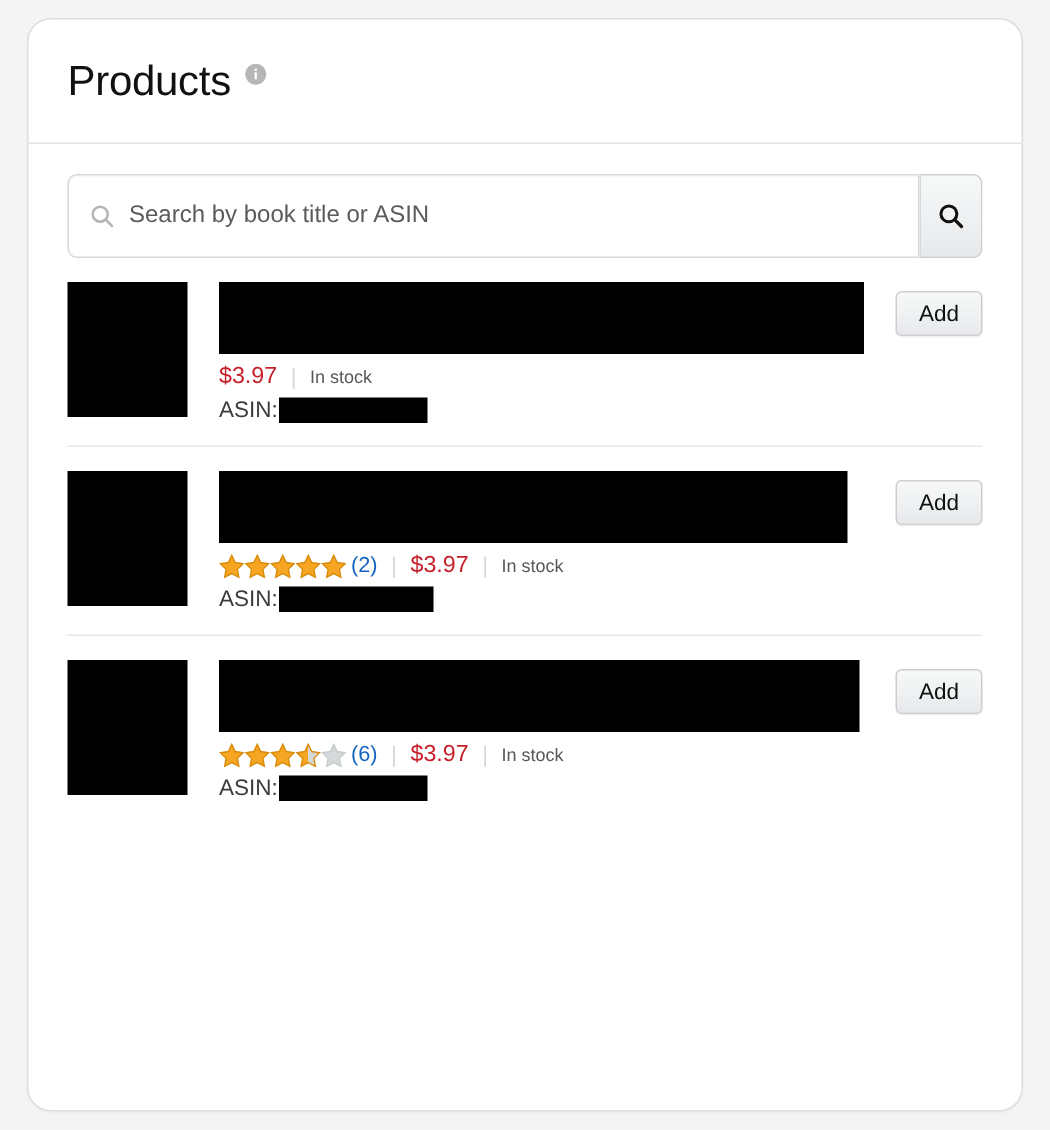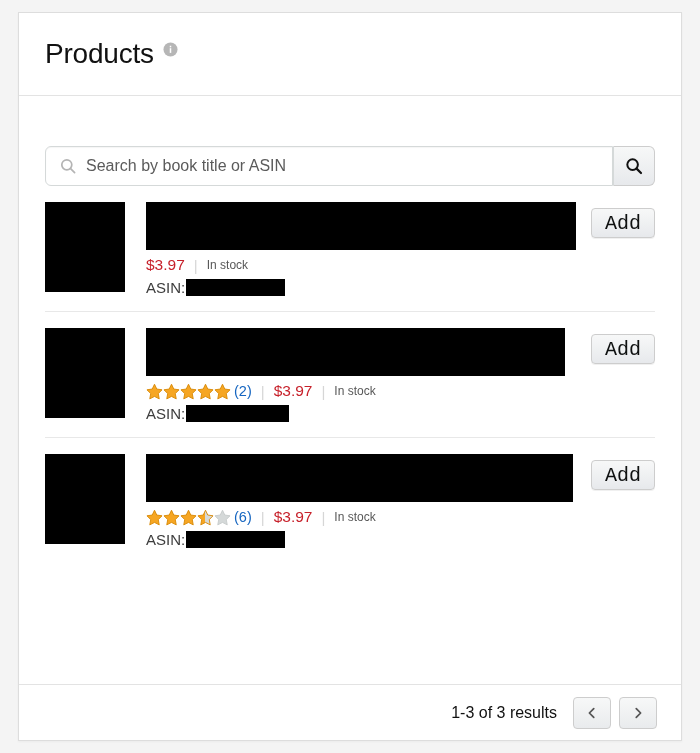--- a/index.html
+++ b/index.html
@@ -16,21 +16,21 @@
   }
 
   .card {
     position: absolute;
     left: 18px;
     top: 12px;
     width: 664px;
     height: 729px;
     background: #ffffff;
     border: 1px solid #dddddd;
-    border-radius: 0;
+    border-radius: 16px;
     box-sizing: border-box;
     box-shadow: 0 1px 2px rgba(0,0,0,0.04);
     overflow: hidden;
   }
 
   
   .card-header {
     height: 83px;
     box-sizing: border-box;
     border-bottom: 1px solid #e3e3e3;
@@ -55,22 +55,21 @@
   }
   .info-icon svg { display: block; }
 
   
   .search-section {
     padding: 20px 26px 0 26px;
   }
   .search-row {
     display: flex;
     align-items: stretch;
-    height: 40px;
-    margin-top: 30px;
+    height: 56px;
   }
   .search-input-wrap {
     flex: 1 1 auto;
     position: relative;
     background: #ffffff;
     border: 1px solid #d5d9d9;
     border-radius: 6px 0 0 6px;
     box-sizing: border-box;
     display: flex;
     align-items: center;
@@ -196,22 +195,22 @@
 
   .add-cell {
     flex: 0 0 auto;
     padding-left: 16px;
     padding-top: 6px;
   }
   .add-button {
     min-width: 58px;
     height: 30px;
     padding: 0 13px;
-    font-family: Liberation Mono, monospace;
-    font-size: 20px;
+    font-family: Liberation Sans, sans-serif;
+    font-size: 15px;
     color: #0f1111;
     background: linear-gradient(180deg, #f7f8f8 0%, #e7e9ec 100%);
     border: 1px solid #cdcdcd;
     border-radius: 4px;
     cursor: pointer;
     box-shadow: 0 1px 0 rgba(0,0,0,0.06);
   }
 
   
   .card-footer {
@@ -377,33 +376,14 @@
           </div>
           <div class="asin-line">
             <span class="asin-label">ASIN:</span>
             <span class="asin-redaction" style="width:99px;"></span>
           </div>
         </div>
         <div class="add-cell"><button class="add-button">Add</button></div>
       </div>
     </div>
 
-  <div class="card-footer">
-    <span class="results-count">1-3 of 3 results</span>
-    <div class="pager">
-      <button class="pager-button">
-        <span>
-          <svg viewBox="0 0 16 16" width="14" height="14" aria-hidden="true">
-            <polyline points="10,3 5,8 10,13" fill="none" stroke="#555555" stroke-width="2" stroke-linecap="round" stroke-linejoin="round"></polyline>
-          </svg>
-        </span>
-      </button>
-      <button class="pager-button">
-        <span>
-          <svg viewBox="0 0 16 16" width="14" height="14" aria-hidden="true">
-            <polyline points="6,3 11,8 6,13" fill="none" stroke="#555555" stroke-width="2" stroke-linecap="round" stroke-linejoin="round"></polyline>
-          </svg>
-        </span>
-      </button>
-    </div>
-  </div>
 
 </div>
 
 </body></html>

